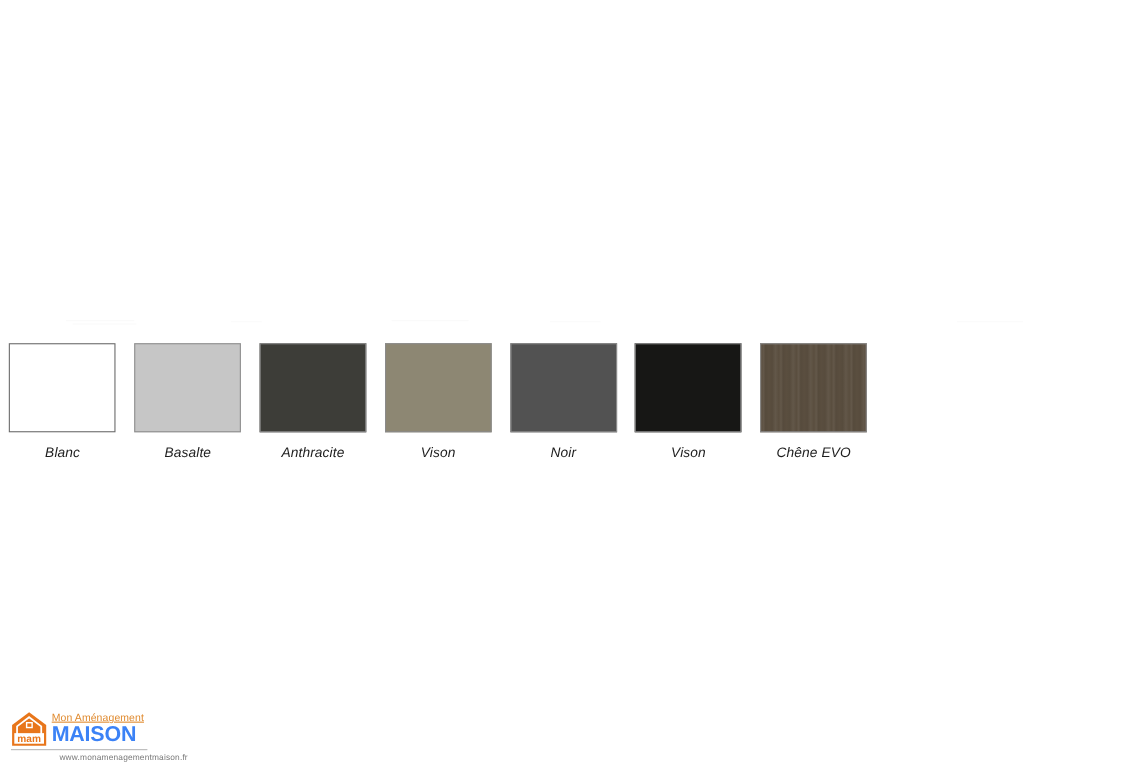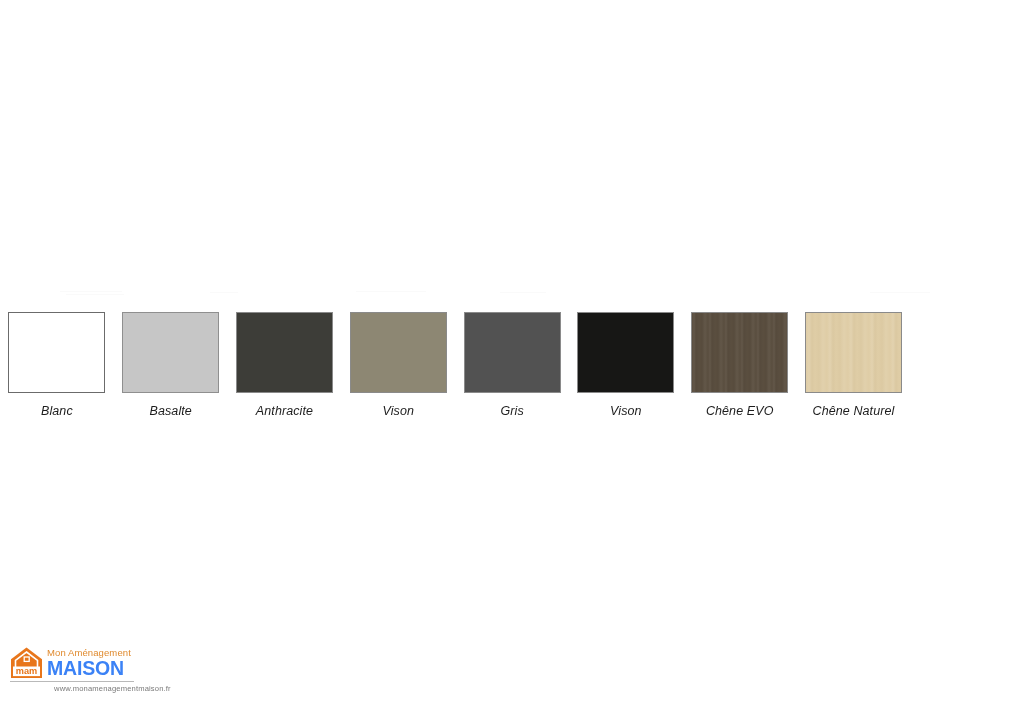--- a/index.html
+++ b/index.html
@@ -115,20 +115,21 @@
     flex-direction: column;
     justify-content: flex-start;
     padding-top: 1px;
   }
   .logo-line1 {
     font-size: 9.5px;
     color: #e08a2e;
     line-height: 11px;
     letter-spacing: 0.1px;
     white-space: nowrap;
+    text-decoration: underline;
   }
   .logo-line2 {
     font-size: 19.5px;
     font-weight: bold;
     color: #3b82f6;
     line-height: 20px;
     letter-spacing: -0.2px;
     white-space: nowrap;
   }
   .logo-rule {
@@ -168,37 +169,31 @@
     <div class="swatch-cell">
       <div class="swatch-chip dark-edge" style="background: rgb(61, 61, 56); border-color: rgb(138, 138, 138);"></div>
       <div class="swatch-label">Anthracite</div>
     </div>
     <div class="swatch-cell">
       <div class="swatch-chip dark-edge" style="background: rgb(141, 135, 115); border-color: rgb(138, 138, 138);"></div>
       <div class="swatch-label">Vison</div>
     </div>
     <div class="swatch-cell">
       <div class="swatch-chip dark-edge" style="background: rgb(82, 82, 82); border-color: rgb(138, 138, 138);"></div>
-      <div class="swatch-label">Gris</div>
+      <div class="swatch-label">Noir</div>
     </div>
     <div class="swatch-cell">
       <div class="swatch-chip dark-edge" style="background: rgb(23, 23, 21); border-color: rgb(138, 138, 138);"></div>
       <div class="swatch-label">Vison</div>
     </div>
     <div class="swatch-cell">
       <div class="swatch-chip dark-edge" style="background: rgb(90, 78, 63); border-color: rgb(138, 138, 138);">
         <div class="grain"></div>
       </div>
       <div class="swatch-label">Chêne EVO</div>
-    </div>
-    <div class="swatch-cell">
-      <div class="swatch-chip dark-edge" style="background: rgb(223, 205, 166); border-color: rgb(138, 138, 138);">
-        <div class="grain light"></div>
-      </div>
-      <div class="swatch-label">Chêne Naturel</div>
     </div>
   </div>
 
 <div class="logo">
   <div class="logo-top">
     <div class="logo-mark">
       <svg width="33" height="33" viewBox="0 0 33 33" aria-hidden="true">
         <path d="M16.5 1.5 L32 13.2 L32 32 L1 32 L1 13.2 Z" fill="#e8761b"></path>
         <path d="M16.5 6.0 L27.5 14.3 L27.5 22.0 L5.5 22.0 L5.5 14.3 Z" fill="none" stroke="#ffffff" stroke-width="1.6"></path>
         <rect x="14.2" y="11.0" width="5.0" height="4.4" fill="none" stroke="#ffffff" stroke-width="1.3"></rect>

